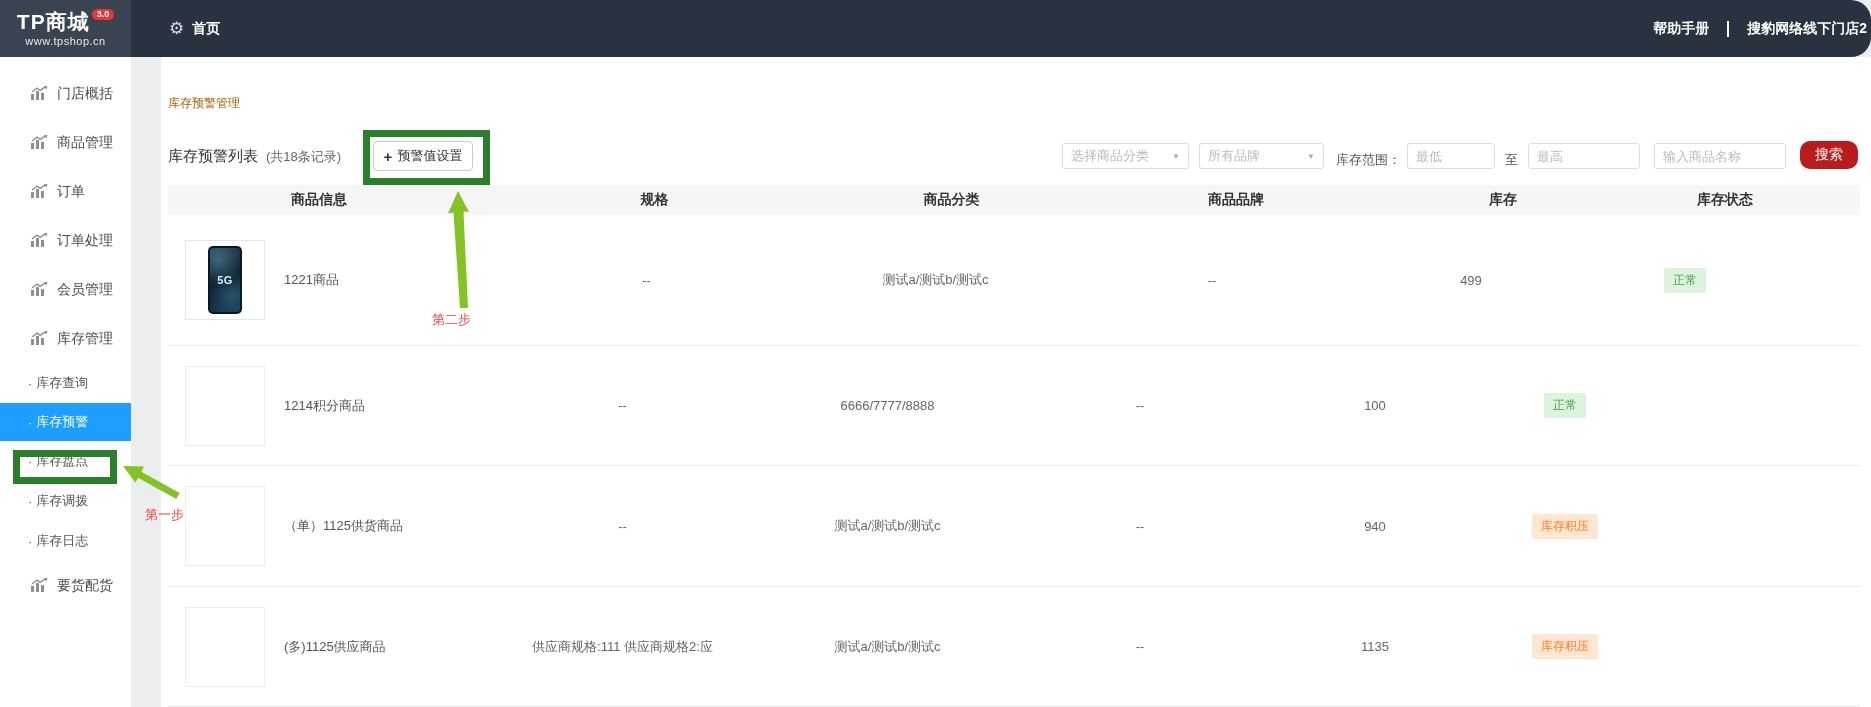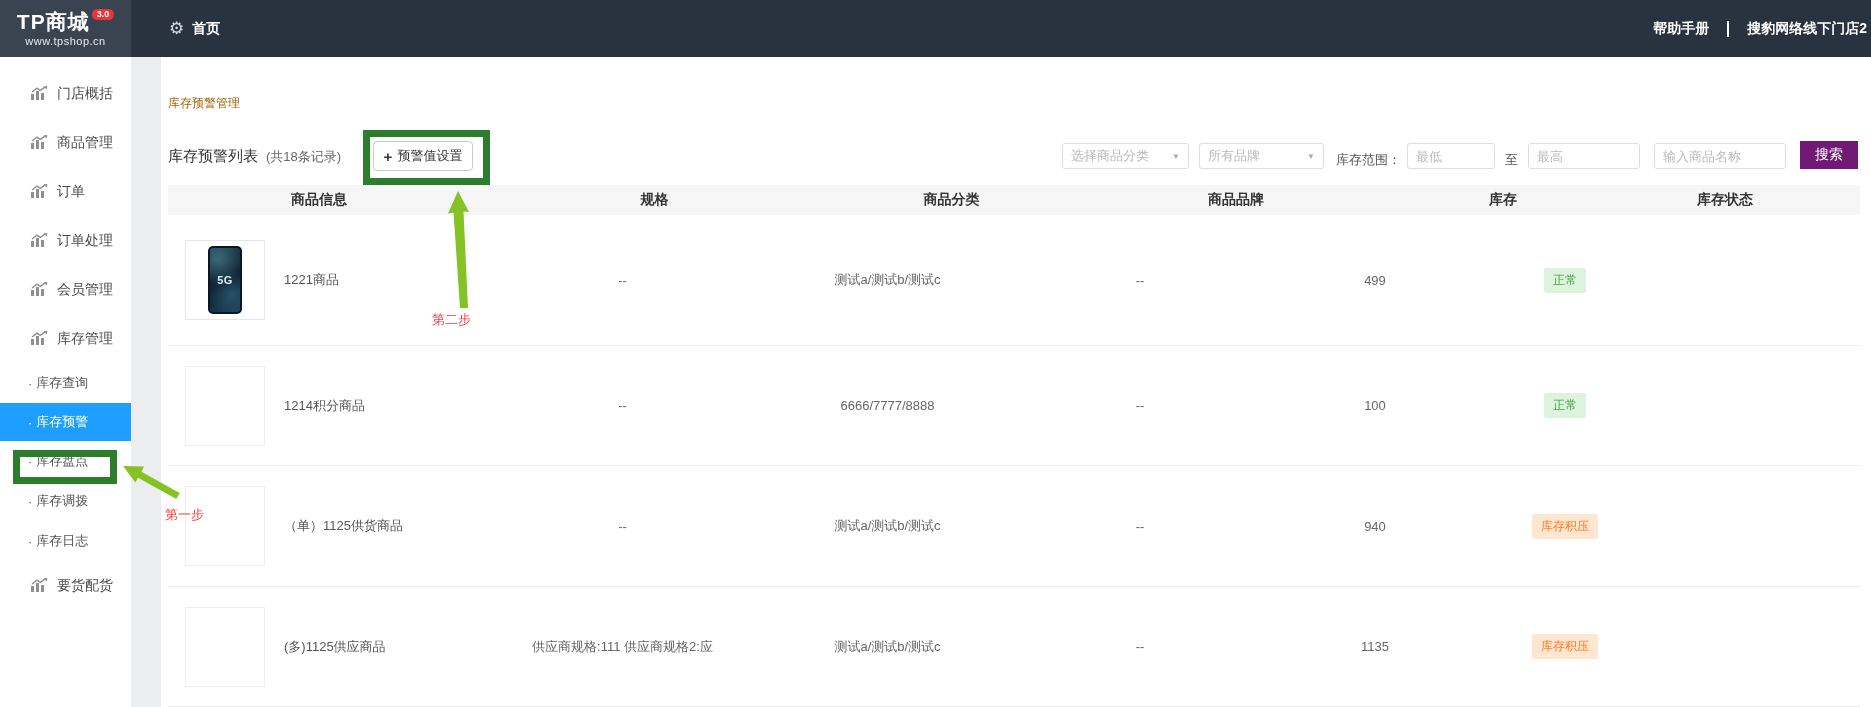--- a/index.html
+++ b/index.html
@@ -7,21 +7,21 @@
   body {
     position: relative;
     overflow: hidden;
     background: #ecedef;
     font-family: "Liberation Sans", "DejaVu Sans", sans-serif;
     color:#333;
   }
   
   .topbar {
     position:absolute; left:0; top:0; width:1871px; height:57px;
-    background:#29323f; display:flex; align-items:center; z-index:10;
+    background:#29323f; display:flex; align-items:center; z-index:10;border-radius:20px;
   }
   .logo-block {
     width:131px; height:57px; background:#3a4450; color:#fff;
     display:flex; flex-direction:column; justify-content:center; align-items:center;
     cursor:pointer;
   }
   .logo-line { display:flex; align-items:flex-start; line-height:1; }
   .logo-title { font-size:21px; font-weight:bold; letter-spacing:1px; }
   .logo-ver {
     background:#e8353e; color:#fff; font-size:9px; font-weight:bold;
@@ -90,32 +90,32 @@
   .f-input {
     height:26px; border:1px solid #ddd; border-radius:3px; font-size:13px;
     padding:0 8px; color:#555; outline:none;
   }
   .f-input::placeholder { color:#bbb; }
   .f-min { width:88px; margin-right:10px; }
   .f-to { margin-right:10px; }
   .f-max { width:112px; margin-right:14px; }
   .f-name { width:132px; margin-right:14px; }
   .search-btn {
-    width:58px; height:28px; background:#701a75; border:none; border-radius:0;
+    width:58px; height:28px; background:#b91c1c; border:none; border-radius:10px;
     color:#fff; font-size:14px; cursor:pointer;
   }
   
   .table { position:absolute; left:7px; top:128px; width:1692px; }
   .t-grid { display:grid; grid-template-columns:302px 305px 225px 280px 190px 190px auto; }
   .thead { height:30px; background:#f6f6f6;gap:32px; }
   .thead .cell { font-size:14px; font-weight:bold; color:#333; }
   .cell { display:flex; align-items:center; justify-content:center; font-size:13px; color:#666; }
   .cell.left { justify-content:flex-start; padding-left:17px; gap:19px; }
   .trow { border-bottom:1px solid #ececec; }
-  .trow.h1 { height:131px; } .trow.h2 { height:120px; } .trow.h3 { height:121px; } .trow.h4 { height:120px; }
+  .trow.h1 { height:131px;gap:24px; } .trow.h2 { height:120px; } .trow.h3 { height:121px; } .trow.h4 { height:120px; }
   .imgbox {
     width:80px; height:80px; border:1px solid #e6e6e6; background:#fff;
     display:flex; align-items:center; justify-content:center; flex:0 0 auto;
   }
   .imgbox.empty { border-color:#ededed; }
   .phone {
     width:34px; height:68px; border-radius:5px;
     background:
       radial-gradient(circle at 30% 20%, rgba(120,200,220,.35), transparent 40%),
       radial-gradient(circle at 70% 70%, rgba(90,170,200,.3), transparent 45%),
@@ -129,21 +129,21 @@
   .badge.normal { background:#ddf3dd; color:#45a845; }
   .badge.overstock { background:#ffe6d0; color:#ff7b24; }
   
   .anno-box { position:absolute; border:7px solid #2c7e2c; z-index:60; pointer-events:none; }
   .anno-box.sidebar-box { left:13px; top:450px; width:104px; height:34px; }
   .anno-box.button-box { left:363px; top:130px; width:127px; height:55px; }
   .anno-arrow { position:absolute; z-index:60; pointer-events:none; }
   .arrow-step1 { left:118px; top:456px; }
   .arrow-step2 { left:440px; top:188px; }
   .anno-text { position:absolute; z-index:61; color:#f0413c; font-size:13px; white-space:nowrap; }
-  .step1-text { left:165px; top:506px; }
+  .step1-text { left:145px; top:506px; }
   .step2-text { left:432px; top:311px; }
 </style>
 </head>
 <body>
 
 <div class="topbar">
   <div class="logo-block">
     <div class="logo-line">
       <span class="logo-title">TP商城</span>
       <span class="logo-ver">3.0</span>

